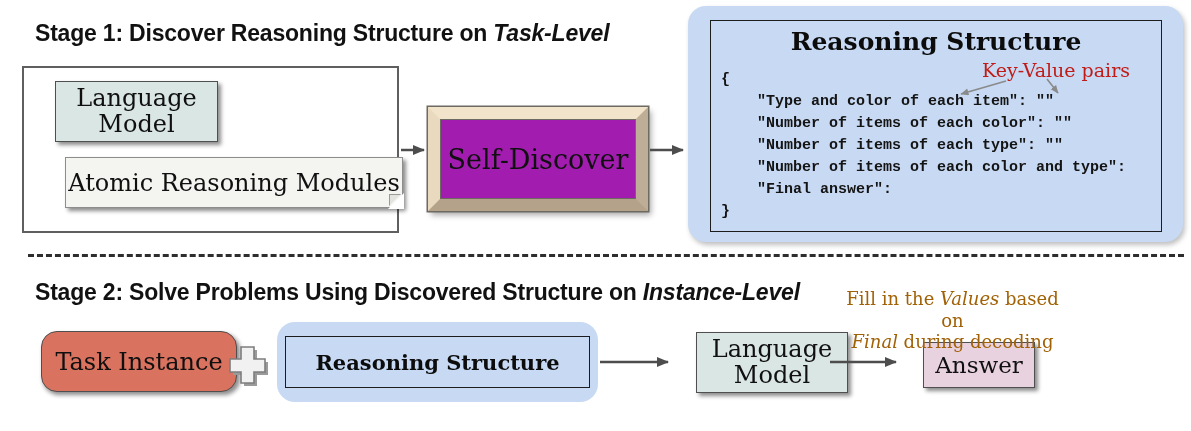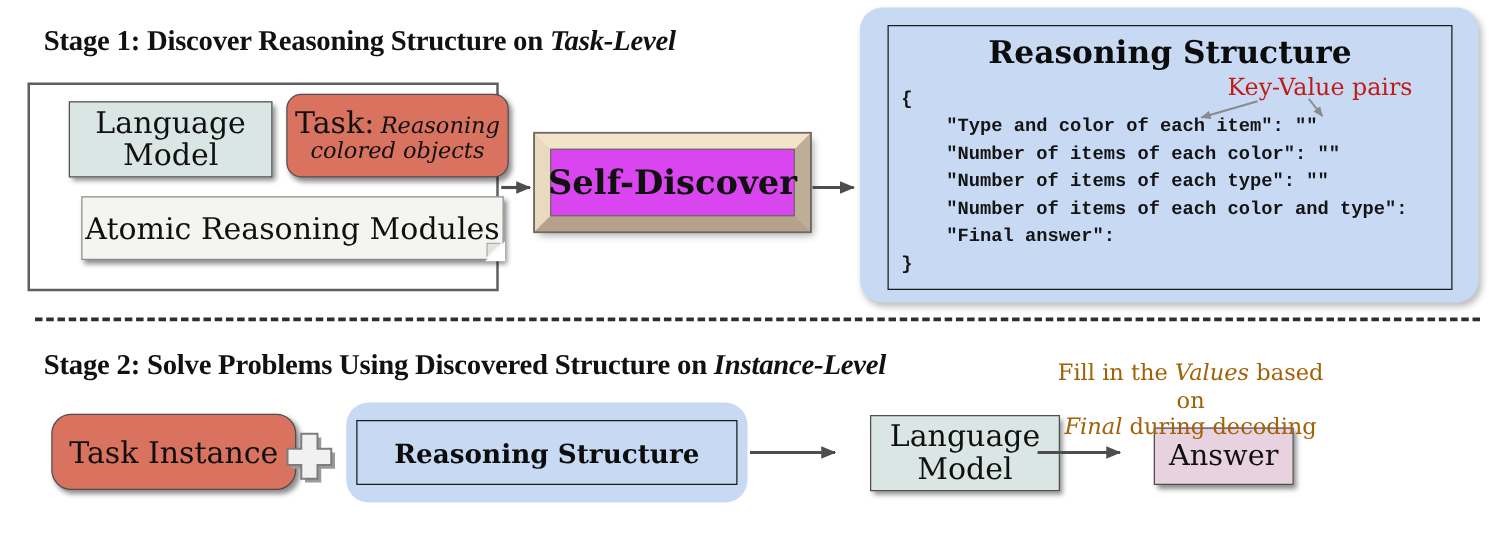--- a/index.html
+++ b/index.html
@@ -1,42 +1,42 @@
 <!DOCTYPE html>
 <html><head>
 <meta charset="utf-8">
 <style>
   html,body{margin:0;padding:0;background:#ffffff;}
   .page{position:relative;width:1191px;height:431px;background:#ffffff;overflow:hidden;
         font-family:"DejaVu Serif",serif;}
   .abs{position:absolute;box-sizing:border-box;}
 
   
-  .stage-heading{font-family:Liberation Serif, serif;font-weight:700;font-size:23px;
+  .stage-heading{font-family:Liberation Sans, sans-serif;font-weight:700;font-size:23px;
                  color:#111;letter-spacing:-0.2px;white-space:nowrap;}
   .stage-heading .em{font-style:italic;}
 
   
   .s1-container{left:22px;top:66px;width:377px;height:167px;border:2px solid #5f5f5f;background:#fff;}
   .box{display:flex;align-items:center;justify-content:center;text-align:center;
        border:1.5px solid #4f4f4f;box-shadow:2.5px 3px 4px rgba(0,0,0,0.45);margin-left:20px;}
   .lm-box{background:#dae6e4;font-size:24px;line-height:1.08;color:#101010;}
   .task-box{background:#d9725f;border-radius:12px;flex-direction:column;line-height:1.05;color:#101010;}
   .task-label{font-size:24px;}
   .task-italic{font-style:italic;font-size:18px;}
   .atomic-box{background:#f4f4f1;border:1.5px solid #8d8d8d;font-size:24px;white-space:nowrap;color:#101010;}
   .fold-cover{right:-2px;bottom:-2px;width:0;height:0;border-left:16px solid transparent;
               border-bottom:16px solid #ffffff;}
   .fold-flap{right:1px;bottom:1px;width:12px;height:12px;background:#e3e3df;border-left:1px solid #9a9a9a;
              border-top:1px solid #9a9a9a;clip-path:polygon(0 0,100% 0,0 100%);}
 
   
-  .frame3d{left:428px;top:107px;width:220px;height:78px;border:12px solid;
-           border-color:#f2e4ca #bfae97 #b4a28a #e9dabf;background:#d946ef;
-           box-shadow:0 0 0 1.5px #6d6a62,3px 4px 6px rgba(0,0,0,0.35);font-weight:bold;}
+  .frame3d{left:428px;top:107px;width:220px;height:104px;border:12px solid;
+           border-color:#f2e4ca #bfae97 #b4a28a #e9dabf;background:#a21caf;
+           box-shadow:0 0 0 1.5px #6d6a62,3px 4px 6px rgba(0,0,0,0.35);}
   .frame3d-inner{position:absolute;inset:0;border:1.5px solid #6d6a62;display:flex;align-items:center;
                  justify-content:center;font-size:27px;color:#101010;white-space:nowrap;}
 
   
   .panel-blue{background:#c7d9f3;border-radius:18px;}
   .panel1{left:688px;top:6px;width:495px;height:236px;box-shadow:2px 3px 5px rgba(0,0,0,0.25);}
   .panel1-inner{left:22px;top:14px;width:452px;height:212px;border:1.6px solid #1c1c1c;}
   .panel1-title{left:0;top:6px;width:100%;text-align:center;font-weight:700;font-size:25px;color:#0c0c0c;}
   .kv-label{color:#c11b17;font-size:19px;white-space:nowrap;}
   .code{left:10px;top:48px;margin:0;font-family:"Liberation Mono",monospace;font-weight:700;
@@ -64,24 +64,20 @@
 
 <div class="page">
 
   <div class="abs stage-heading" style="left:35px;top:20px;">
     <span>Stage 1: Discover Reasoning Structure on </span><span class="em">Task-Level</span>
   </div>
 
   <div class="abs s1-container">
     <div class="abs box lm-box" style="left:11px;top:13px;width:163px;height:61px;">
       <span>Language Model</span>
-    </div>
-    <div class="abs box task-box" style="left:185px;top:7px;width:178px;height:67px;">
-      <div><span class="task-label">Task:</span> <span class="task-italic">Reasoning</span></div>
-      <div class="task-italic">colored objects</div>
     </div>
     <div class="abs box atomic-box" style="left:21px;top:89px;width:338px;height:51px;">
       <span>Atomic Reasoning Modules</span>
       <div class="abs fold-cover"></div>
       <div class="abs fold-flap"></div>
     </div>
   </div>
 
   <div class="abs frame3d">
     <div class="frame3d-inner">Self-Discover</div>

